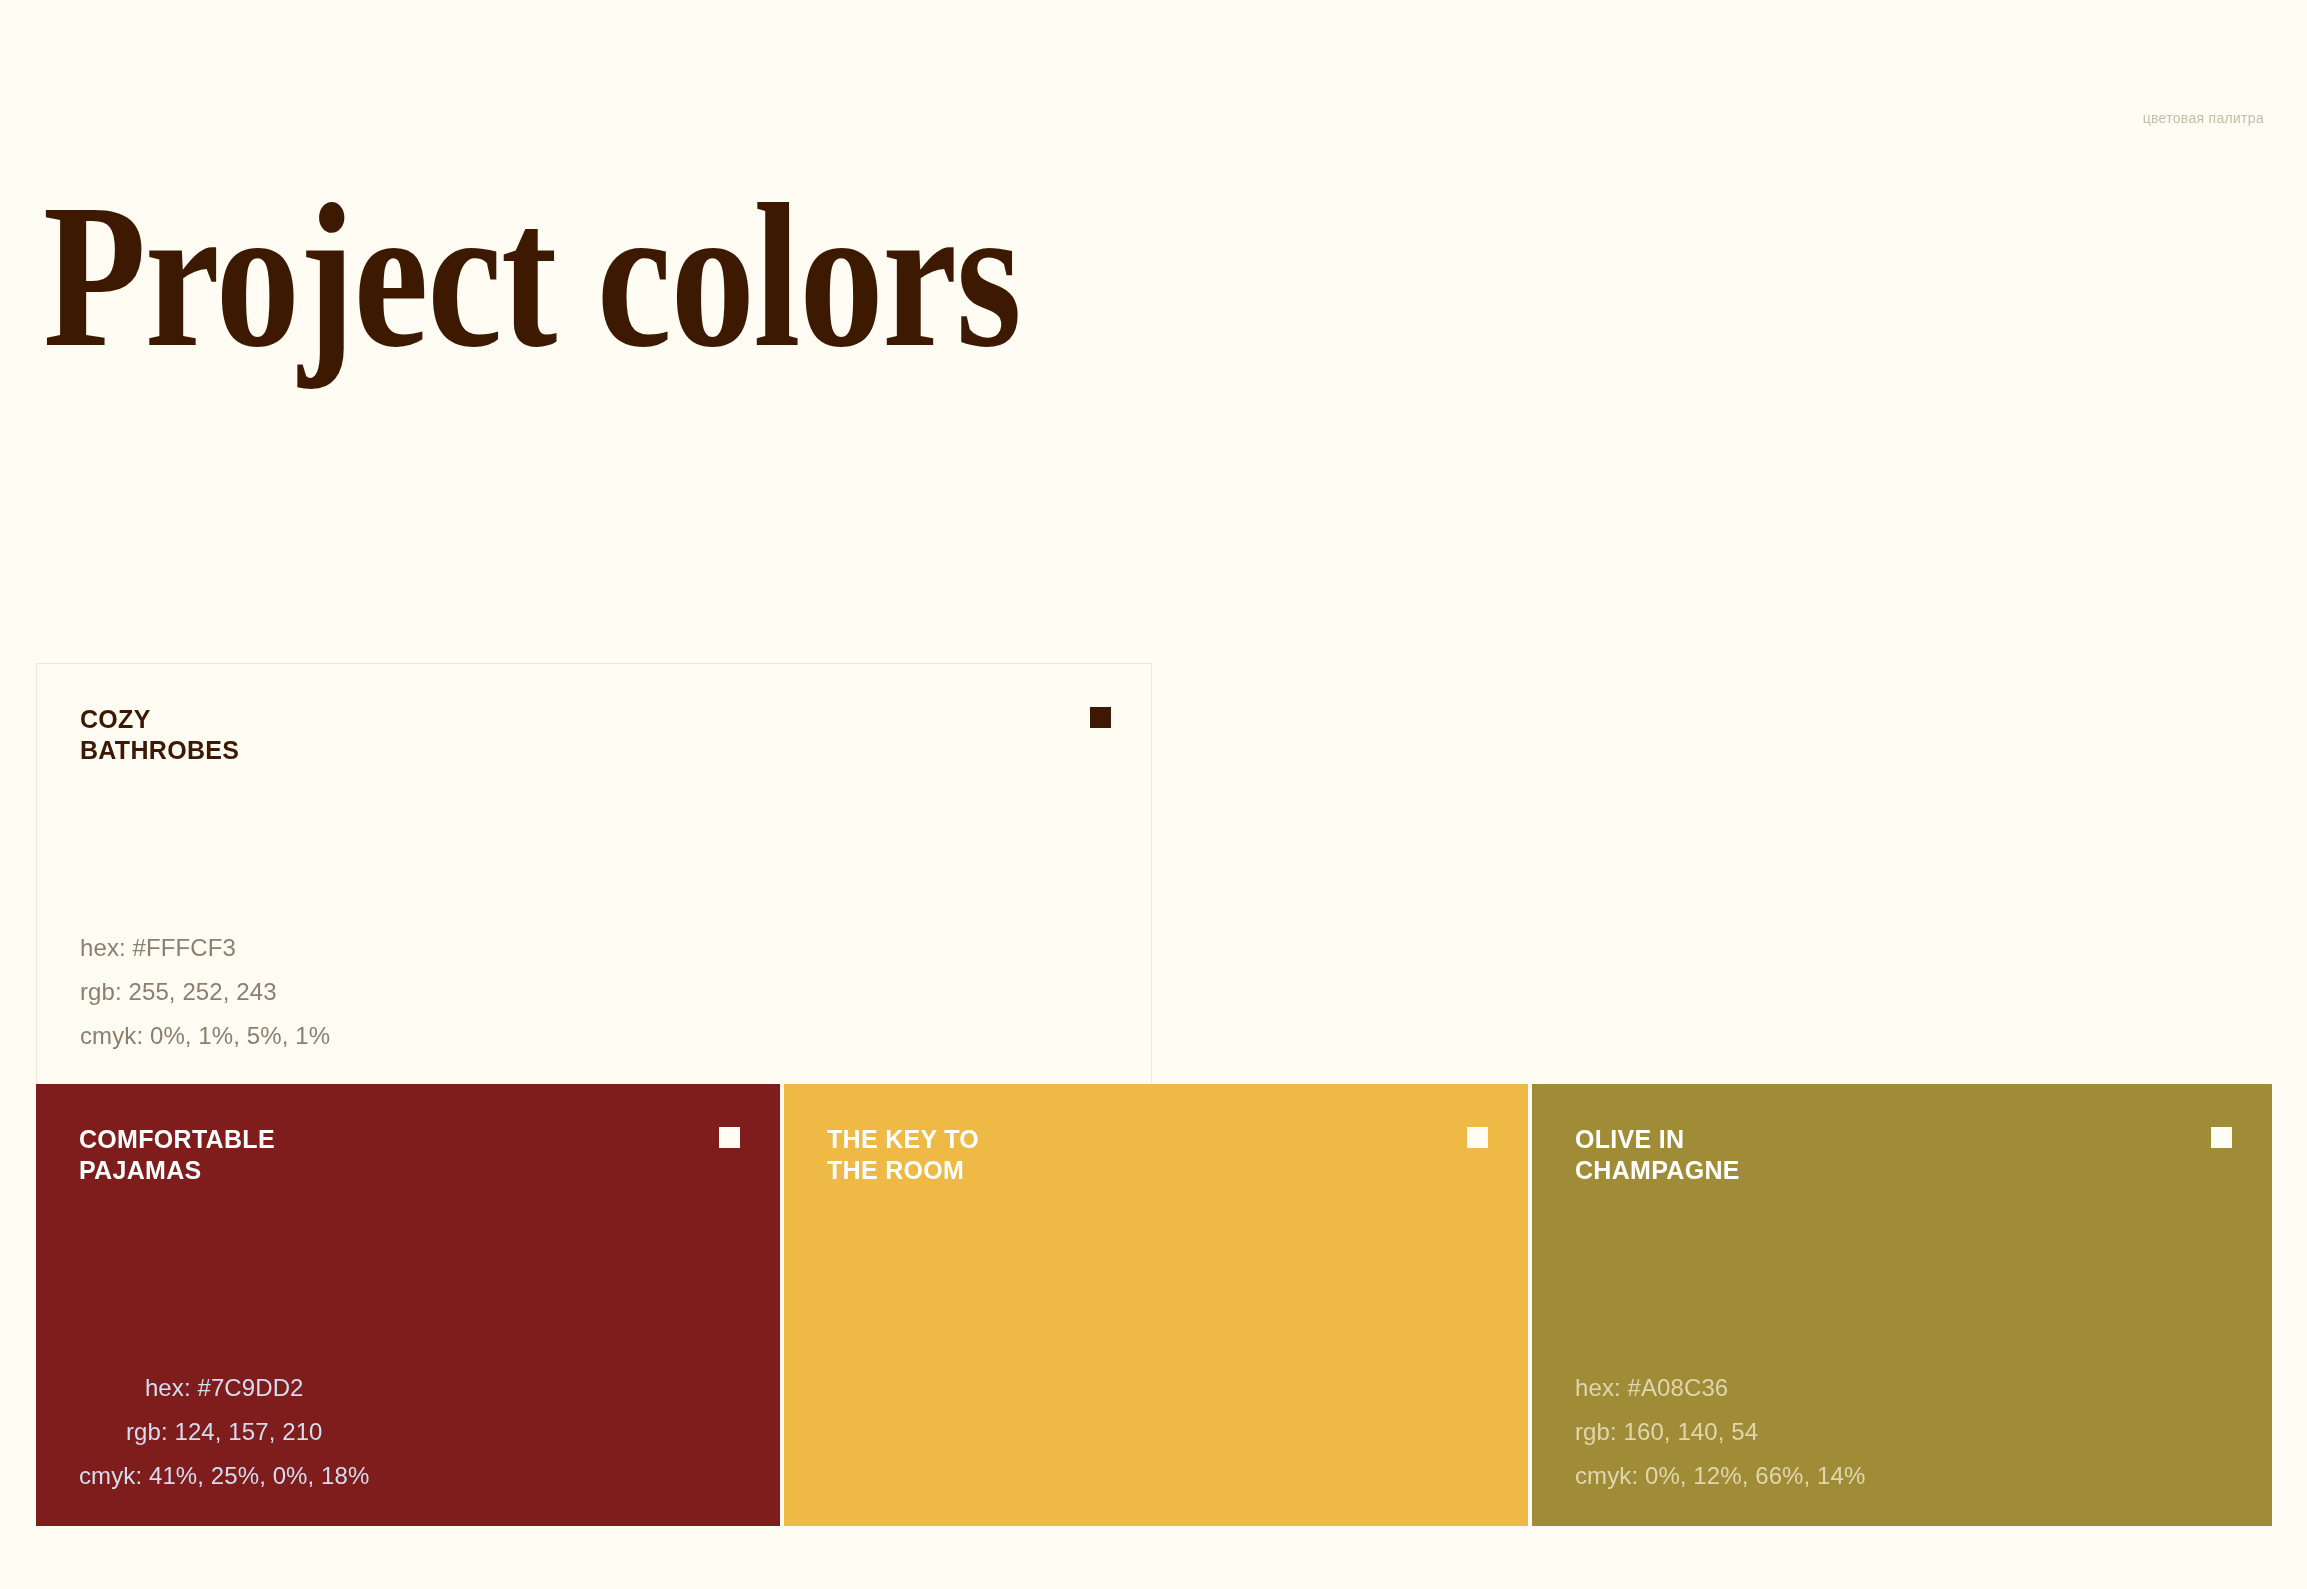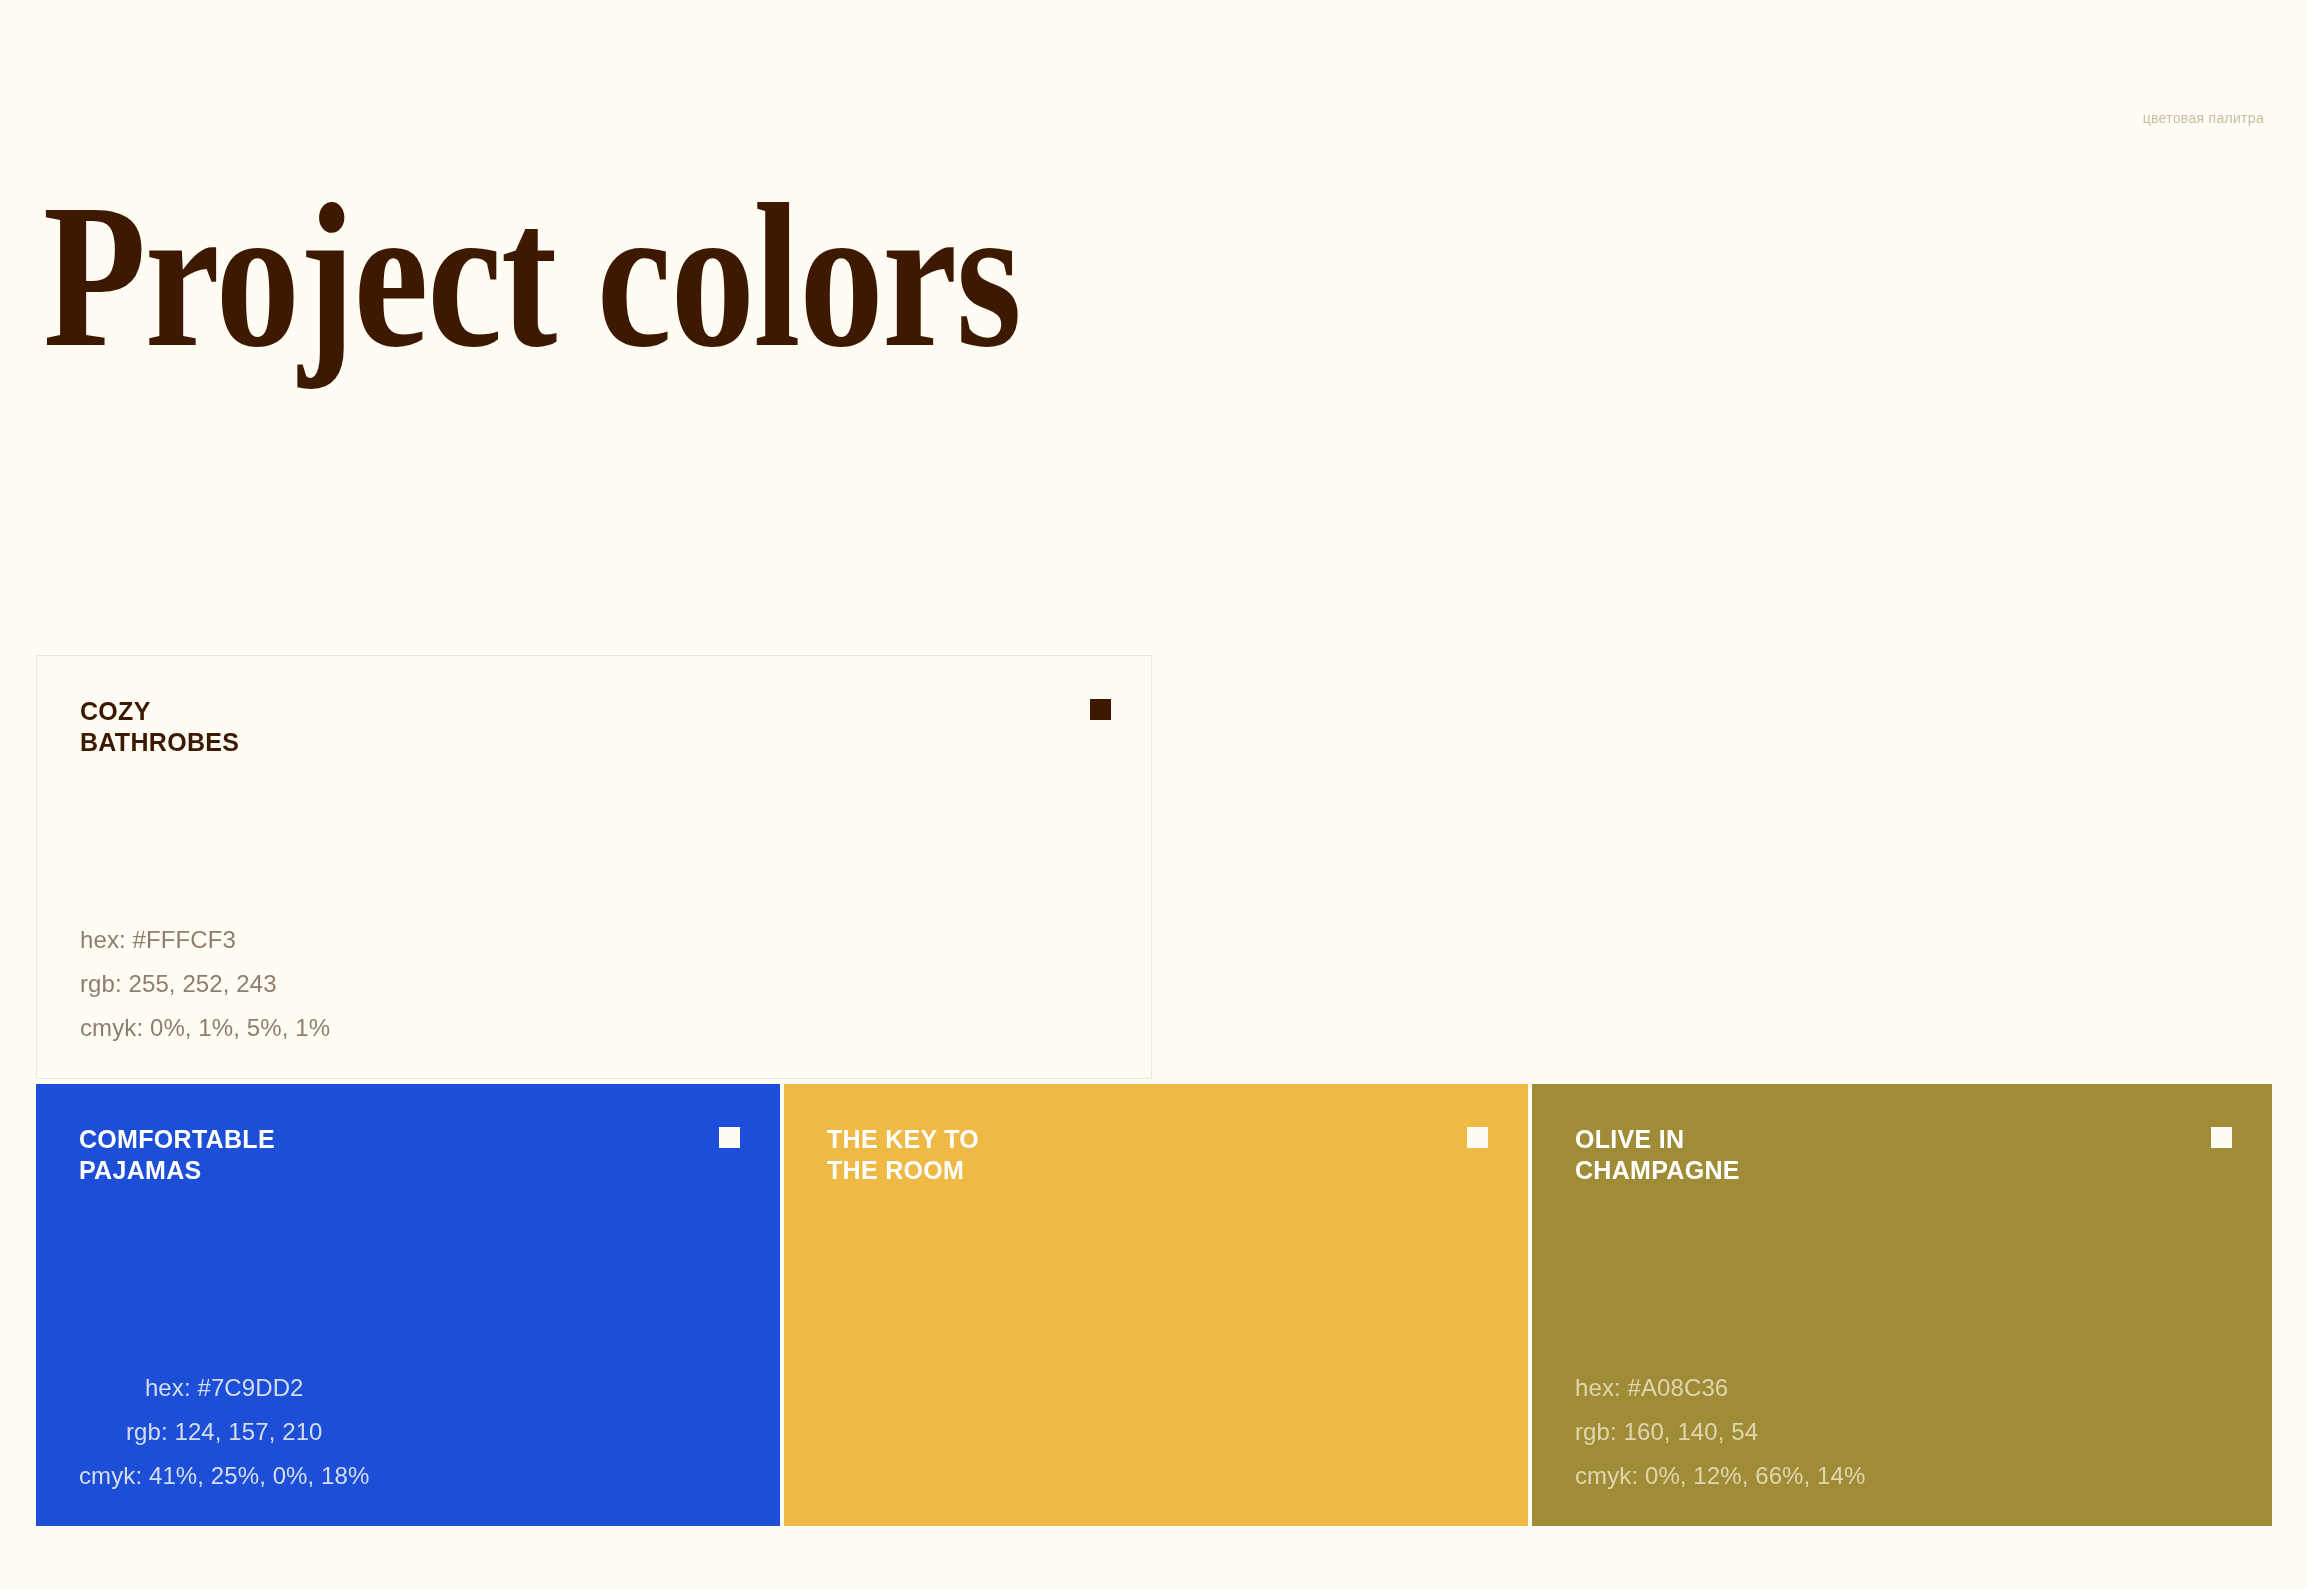--- a/index.html
+++ b/index.html
@@ -94,21 +94,21 @@
     font-family: "Liberation Sans", sans-serif;
     font-size: 24px;
     line-height: 44px;
     letter-spacing: 0.1px;
     white-space: pre-line;
     margin: 0;
   }
 
   
   #sw-0 {
-    left: 0px;   top: 0px;
+    left: 0px;   top: 8px;
     width: 1116px; height: 424px;
     background: #FFFCF3;
     border: 0.8px solid #EFE7D8;
     border-radius: 0;
     padding-left: 7px;
   }
   #sw-0 .swatch-name   { color: #3D1901; }
   #sw-0 .swatch-specs  { color: #8D7E6D; }
   #sw-0 .swatch-marker { background: #3D1901; right: 40px; }
 
@@ -117,21 +117,21 @@
     width: 1114px; height: 424px;
     background: #3D1901;
   }
   #sw-1 .swatch-name   { color: #FFFCF3; }
   #sw-1 .swatch-specs  { color: #A9927F; }
   #sw-1 .swatch-marker { background: #FFFCF3; }
 
   #sw-2 {
     left: 0px;   top: 429px;
     width: 744px; height: 442px;
-    background: #1d4ed8;
+    background: #7f1d1d;
   }
   #sw-2 .swatch-name   { color: #FFFFFF; }
   #sw-2 .swatch-specs  { color: #D4DDEE; text-align: center; }
   #sw-2 .swatch-marker { background: #FFFCF3; }
 
   #sw-3 {
     left: 748px; top: 429px;
     width: 744px; height: 442px;
     background: #EEB945;
   }

